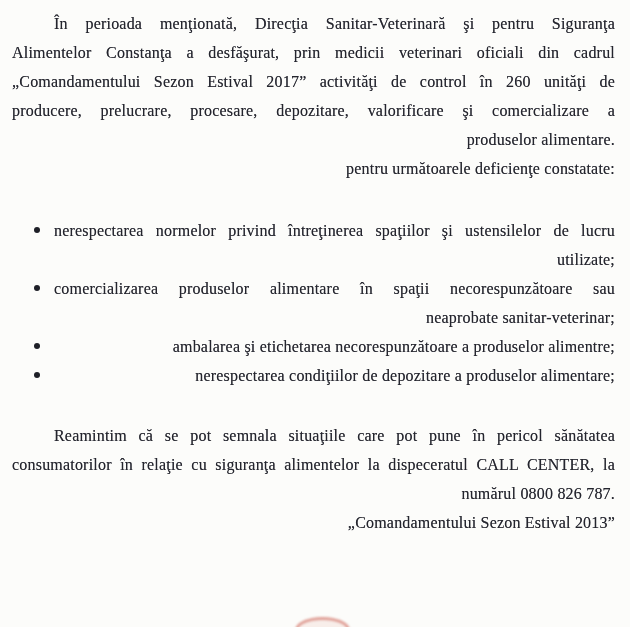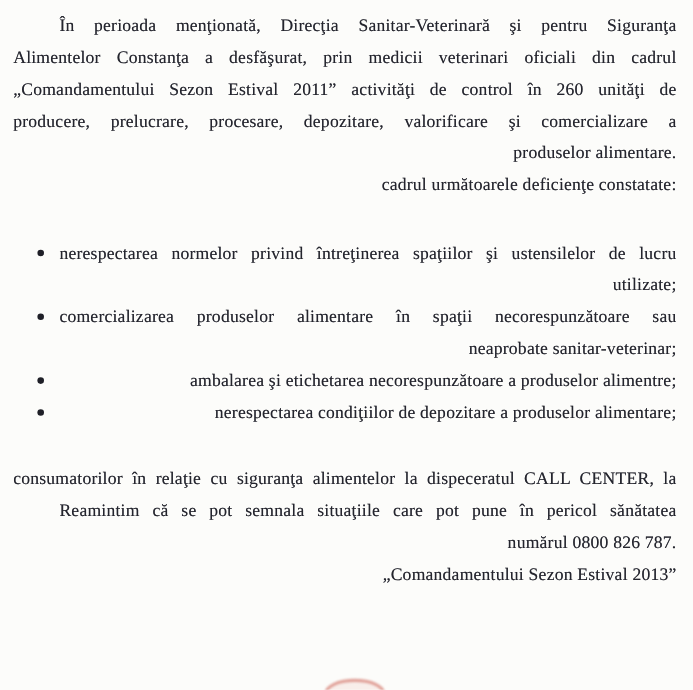--- a/index.html
+++ b/index.html
@@ -73,27 +73,27 @@
   }
 </style>
 </head>
 <body>
 
 <div class="page">
 
   <div class="para">
     <div class="ln just indent">În perioada menţionată, Direcţia Sanitar-Veterinară şi pentru Siguranţa</div>
     <div class="ln just">Alimentelor Constanţa a desfăşurat, prin medicii veterinari oficiali din cadrul</div>
-    <div class="ln just">„Comandamentului Sezon Estival 2011” activităţi de control în 260 unităţi de</div>
+    <div class="ln just">„Comandamentului Sezon Estival 2017” activităţi de control în 260 unităţi de</div>
     <div class="ln just">producere, prelucrare, procesare, depozitare, valorificare şi comercializare a</div>
     <div class="ln">produselor alimentare.</div>
   </div>
 
   <div class="para">
-    <div class="ln">cadrul următoarele deficienţe constatate:</div>
+    <div class="ln">pentru următoarele deficienţe constatate:</div>
   </div>
 
   <ul class="bullets">
     <li class="bullet">
       <span class="dot"></span>
       <div class="ln just">nerespectarea normelor privind întreţinerea spaţiilor şi ustensilelor de lucru</div>
       <div class="ln">utilizate;</div>
     </li>
     <li class="bullet">
       <span class="dot"></span>
@@ -104,22 +104,22 @@
       <span class="dot"></span>
       <div class="ln">ambalarea şi etichetarea necorespunzătoare a produselor alimentre;</div>
     </li>
     <li class="bullet">
       <span class="dot"></span>
       <div class="ln">nerespectarea condiţiilor de depozitare a produselor alimentare;</div>
     </li>
   </ul>
 
   <div class="para gap-top">
+    <div class="ln just indent">Reamintim că se pot semnala situaţiile care pot pune în pericol sănătatea</div>
     <div class="ln just">consumatorilor în relaţie cu siguranţa alimentelor la dispeceratul CALL CENTER, la</div>
-    <div class="ln just indent">Reamintim că se pot semnala situaţiile care pot pune în pericol sănătatea</div>
     <div class="ln">numărul 0800 826 787.</div>
   </div>
 
   <div class="para">
     <div class="ln">„Comandamentului Sezon Estival 2013”</div>
   </div>
 
   <div class="stamp"></div>
 
 </div>

